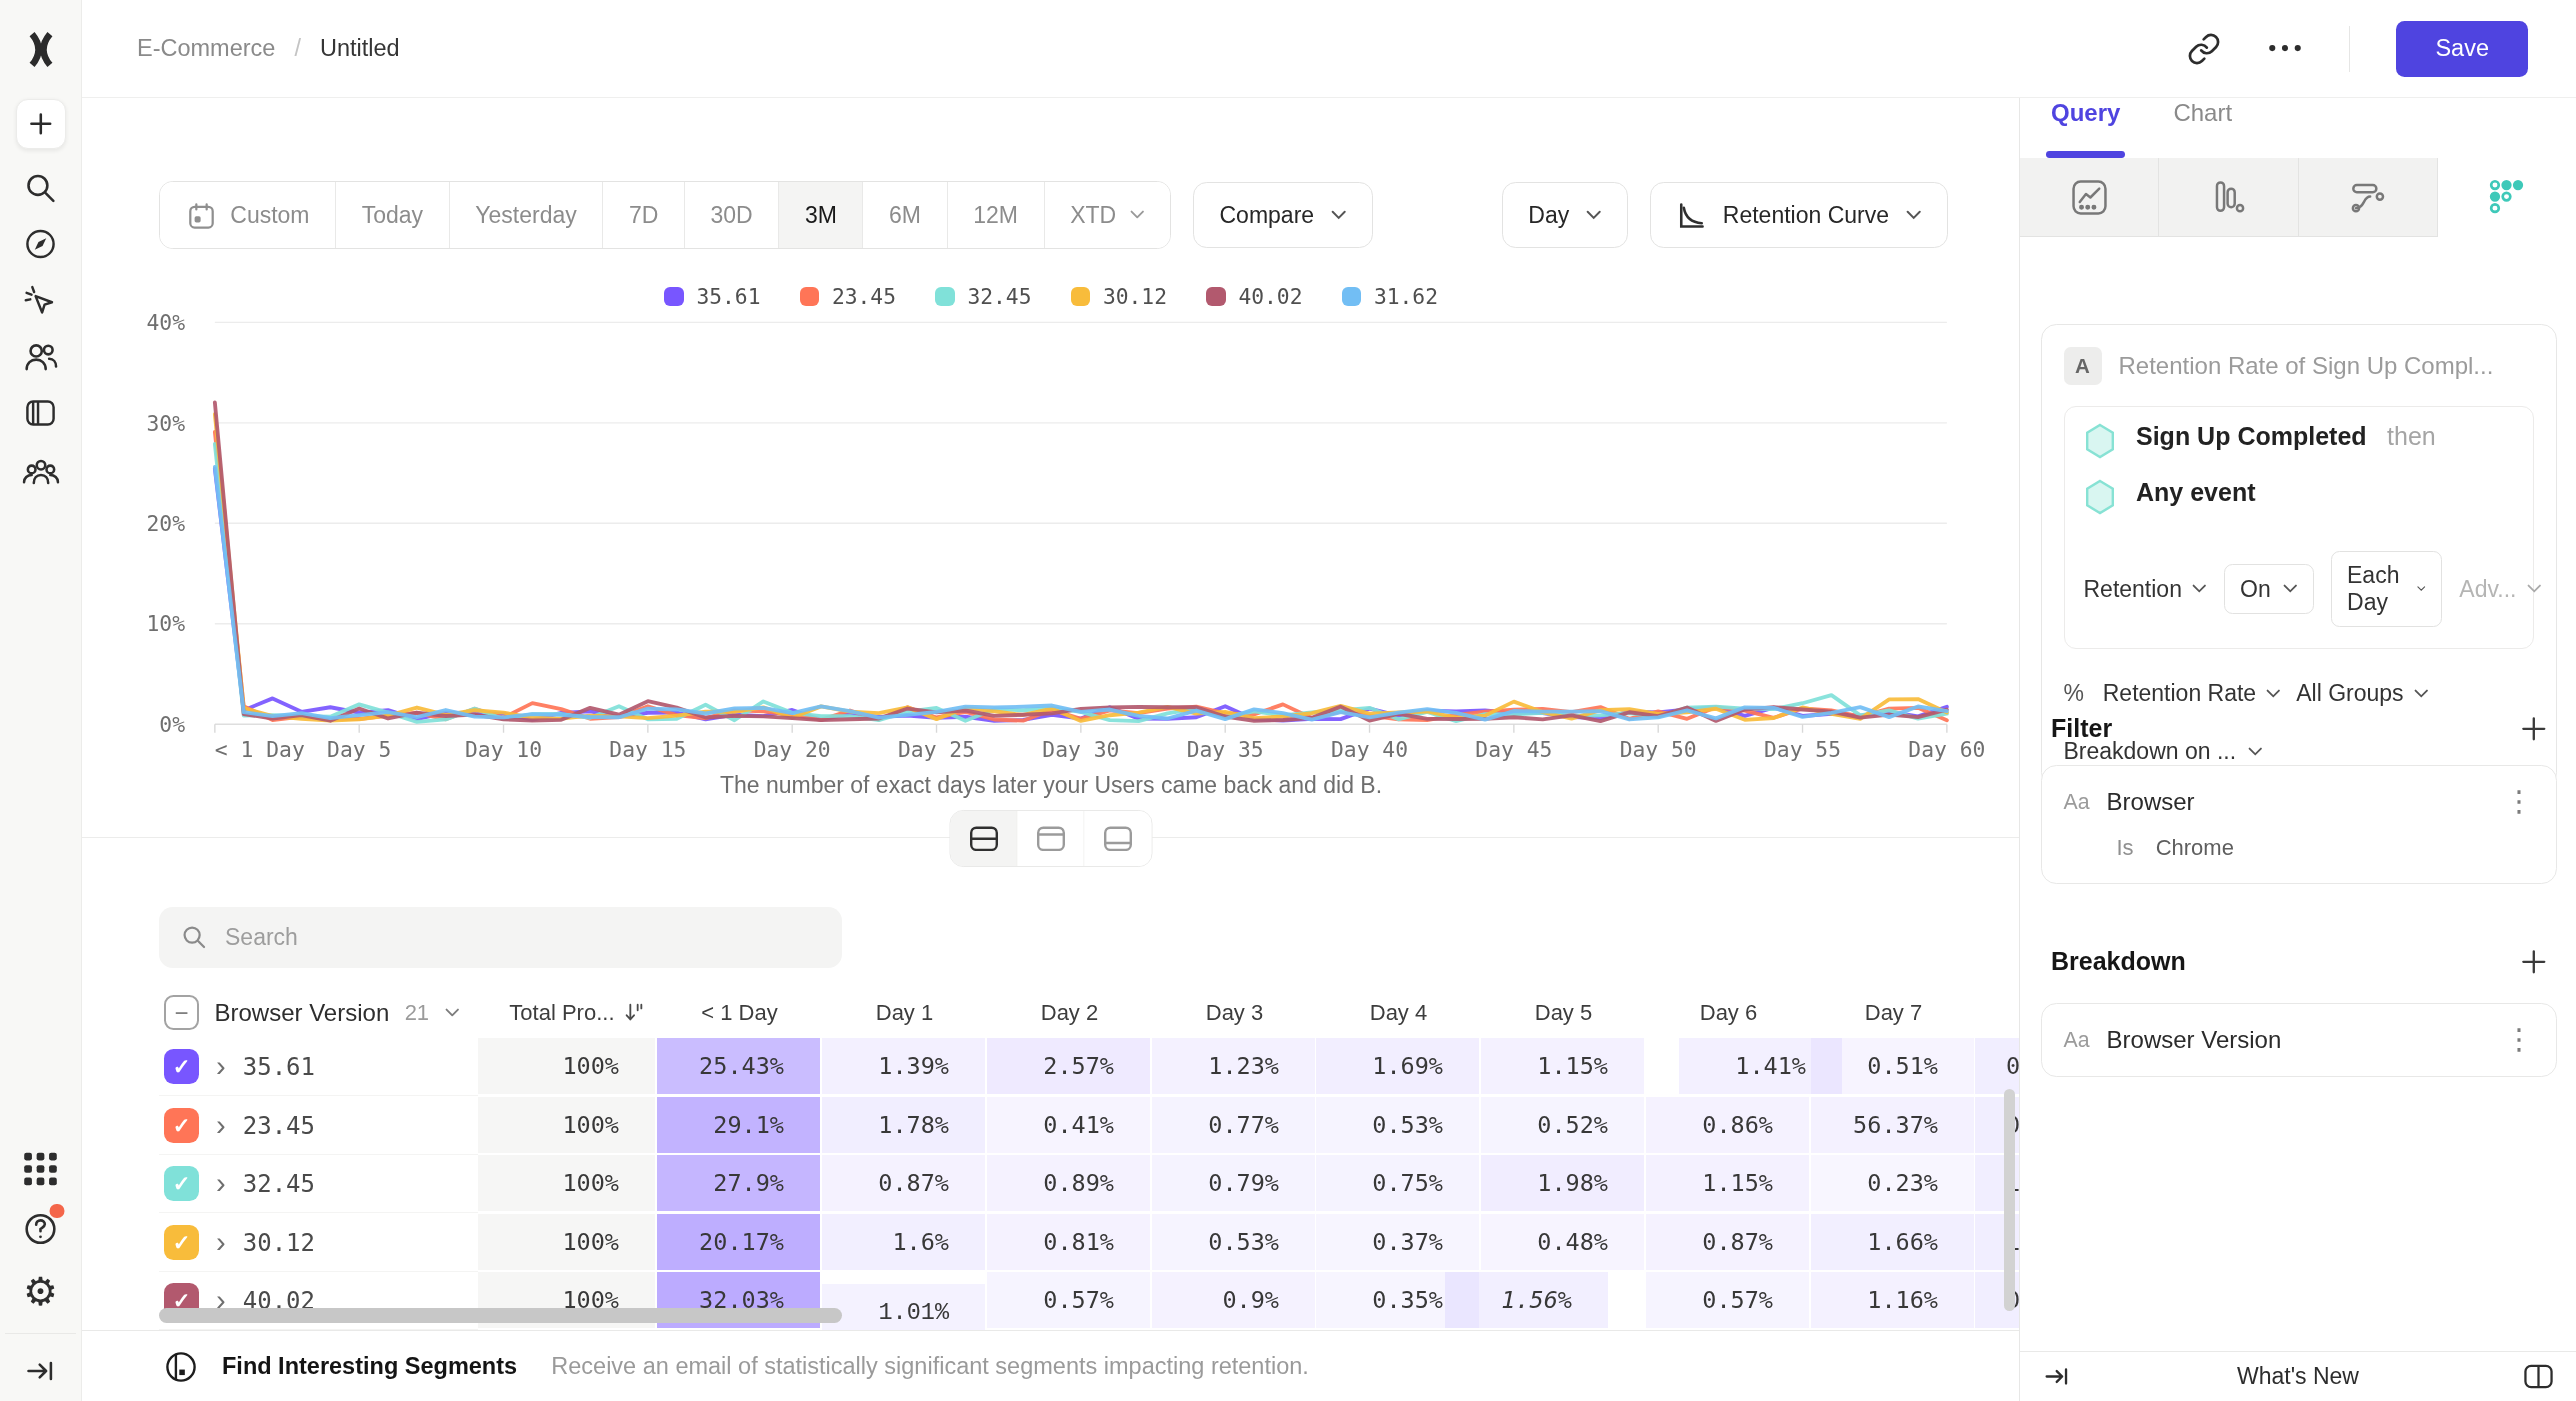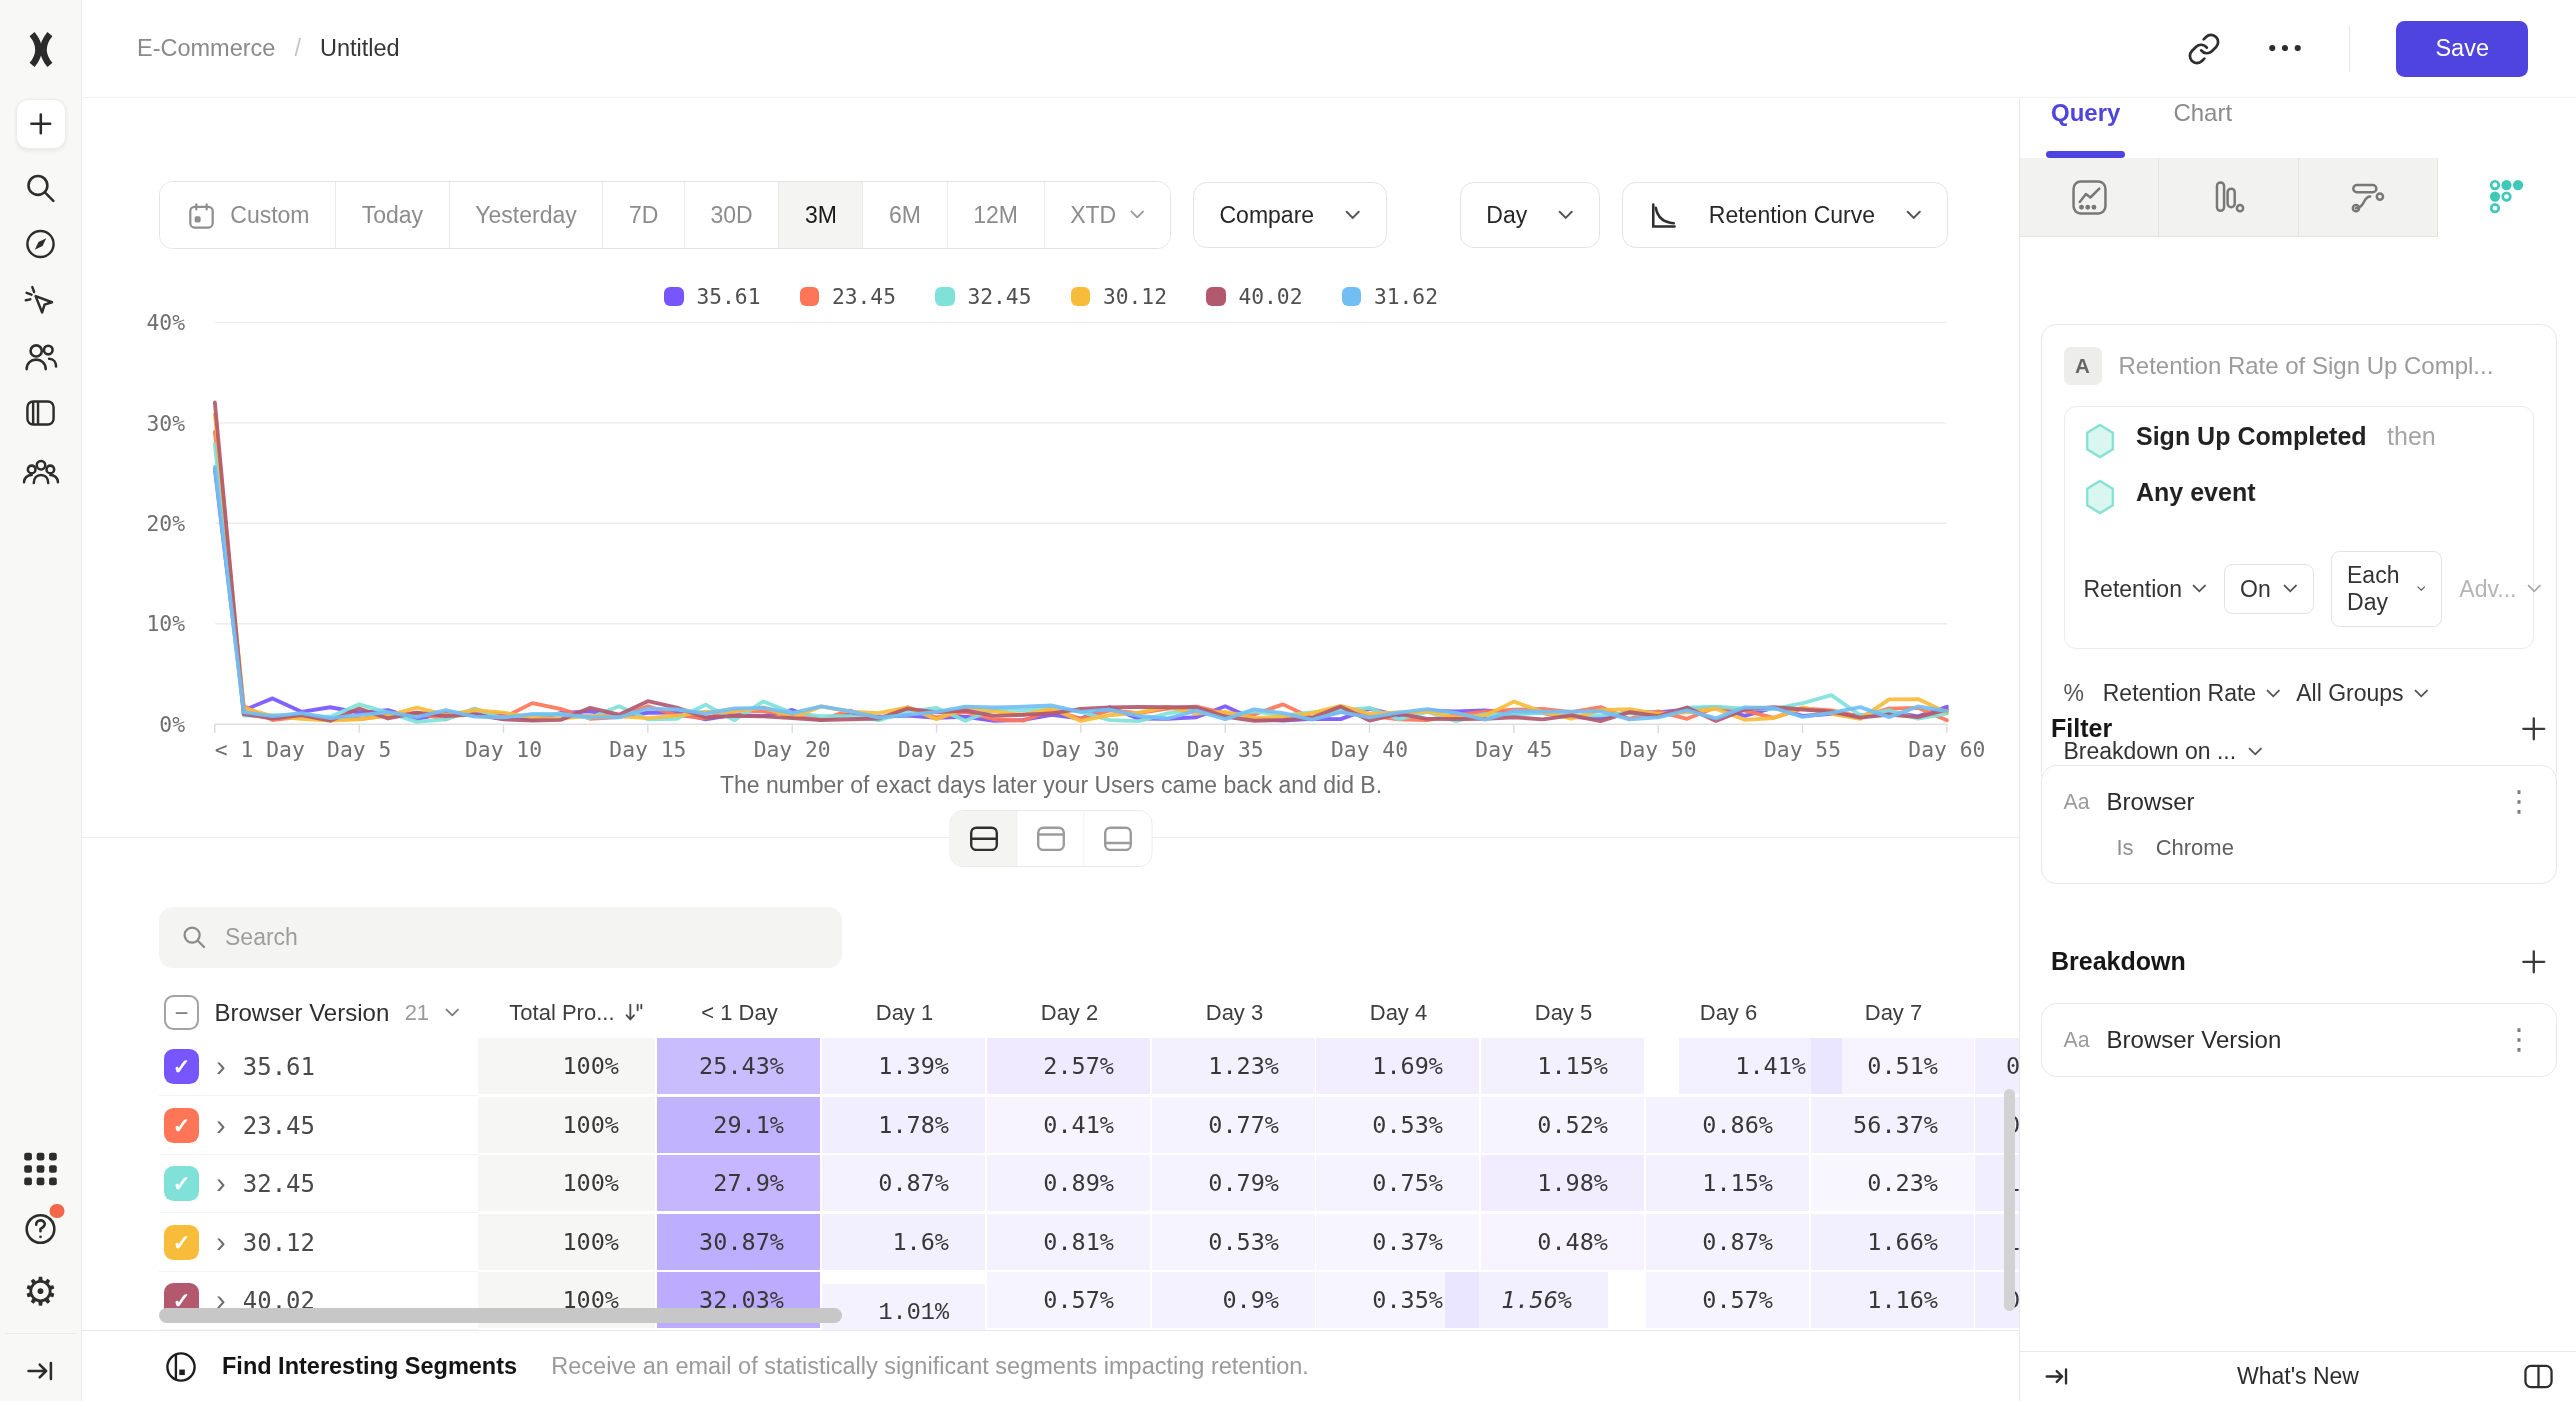--- a/index.html
+++ b/index.html
@@ -40,21 +40,21 @@
   
   .main{position:absolute;left:82px;top:98px;width:1938px;height:1303px;background:#fff;}
 
   .controls{position:absolute;top:83px;left:77px;right:72px;display:flex;align-items:center;gap:22px;}
   .seg{display:inline-flex;border:1.3px solid #e3e3e2;border-radius:13.7px;overflow:hidden;background:#fff;}
   .seg-item{display:flex;align-items:center;gap:13.7px;height:66px;padding:0 25.6px;font-size:23px;
     color:#8c8c8c;background:#fff;border:none;border-right:1.3px solid #e9e9e8;cursor:pointer;
     font-family:inherit;white-space:nowrap;}
   .seg-item:last-child{border-right:none;}
   .seg-item.active{background:#f4f4f3;color:#191919;font-weight:500;}
-  .chip{display:inline-flex;align-items:center;gap:31px;height:66px;padding:0 25.6px;
+  .chip{display:inline-flex;align-items:center;gap:17px;height:66px;padding:0 25.6px;
     border:1.3px solid #e3e3e2;border-radius:13.7px;background:#fff;font-size:23px;color:#272727;
     cursor:pointer;font-family:inherit;white-space:nowrap;}
   .flex-spacer{flex:1;}
 
   .legend{position:absolute;top:186px;left:0;right:0;display:flex;justify-content:center;
     align-items:center;gap:39px;}
   .lg-item{display:flex;align-items:center;gap:12.8px;cursor:pointer;}
   .lg-sw{width:19.6px;height:19.6px;border-radius:6px;}
   .lg-lbl{font-family:"DejaVu Sans Mono",monospace;font-size:21.3px;color:#4f4f4f;}
 
@@ -514,21 +514,21 @@
       <div class="t-cell" style="left: 1322px; top: 168px; width: 165px; height: 58px; background: rgba(120, 86, 255, 0.106);">1.98%</div>
       <div class="t-cell" style="left: 1487px; top: 168px; width: 165px; height: 58px; background: rgba(120, 86, 255, 0.082);">1.15%</div>
       <div class="t-cell" style="left: 1652px; top: 168px; width: 165px; height: 58px; background: rgba(120, 86, 255, 0.055);">0.23%</div>
       <div class="t-cell" style="left: 1816px; top: 168px; width: 44px; height: 58px; background: rgba(120, 86, 255, 0.1); justify-content: flex-start; padding: 0px 0px 0px 31px; border-right: none; overflow: hidden;">1</div>
       <div class="t-name" style="left: 0px; top: 227px; width: 319px; height: 58px;">
         <div class="cb cb-row" style="background: rgb(248, 188, 59);">✓</div>
         <span class="row-chev">›</span>
         <span class="lbl">30.12</span>
       </div>
       <div class="t-cell" style="left: 319px; top: 227px; width: 179px; height: 58px; background: rgb(246, 246, 245);">100%</div>
-      <div class="t-cell" style="left: 498px; top: 227px; width: 165px; height: 58px; background: rgba(120, 86, 255, 0.48);">30.87%</div>
+      <div class="t-cell" style="left: 498px; top: 227px; width: 165px; height: 58px; background: rgba(120, 86, 255, 0.48);">20.17%</div>
       <div class="t-cell" style="left: 663px; top: 227px; width: 165px; height: 58px; background: rgba(120, 86, 255, 0.094);">1.6%</div>
       <div class="t-cell" style="left: 828px; top: 227px; width: 165px; height: 58px; background: rgba(120, 86, 255, 0.075);">0.81%</div>
       <div class="t-cell" style="left: 993px; top: 227px; width: 165px; height: 58px; background: rgba(120, 86, 255, 0.067);">0.53%</div>
       <div class="t-cell" style="left: 1157px; top: 227px; width: 165px; height: 58px; background: rgba(120, 86, 255, 0.06);">0.37%</div>
       <div class="t-cell" style="left: 1322px; top: 227px; width: 165px; height: 58px; background: rgba(120, 86, 255, 0.063);">0.48%</div>
       <div class="t-cell" style="left: 1487px; top: 227px; width: 165px; height: 58px; background: rgba(120, 86, 255, 0.075);">0.87%</div>
       <div class="t-cell" style="left: 1652px; top: 227px; width: 165px; height: 58px; background: rgba(120, 86, 255, 0.094);">1.66%</div>
       <div class="t-cell" style="left: 1816px; top: 227px; width: 44px; height: 58px; background: rgba(120, 86, 255, 0.1); justify-content: flex-start; padding: 0px 0px 0px 31px; border-right: none; overflow: hidden;">1</div>
       <div class="t-name" style="left: 0px; top: 285px; width: 319px; height: 58px;">
         <div class="cb cb-row" style="background: rgb(178, 89, 110);">✓</div>

